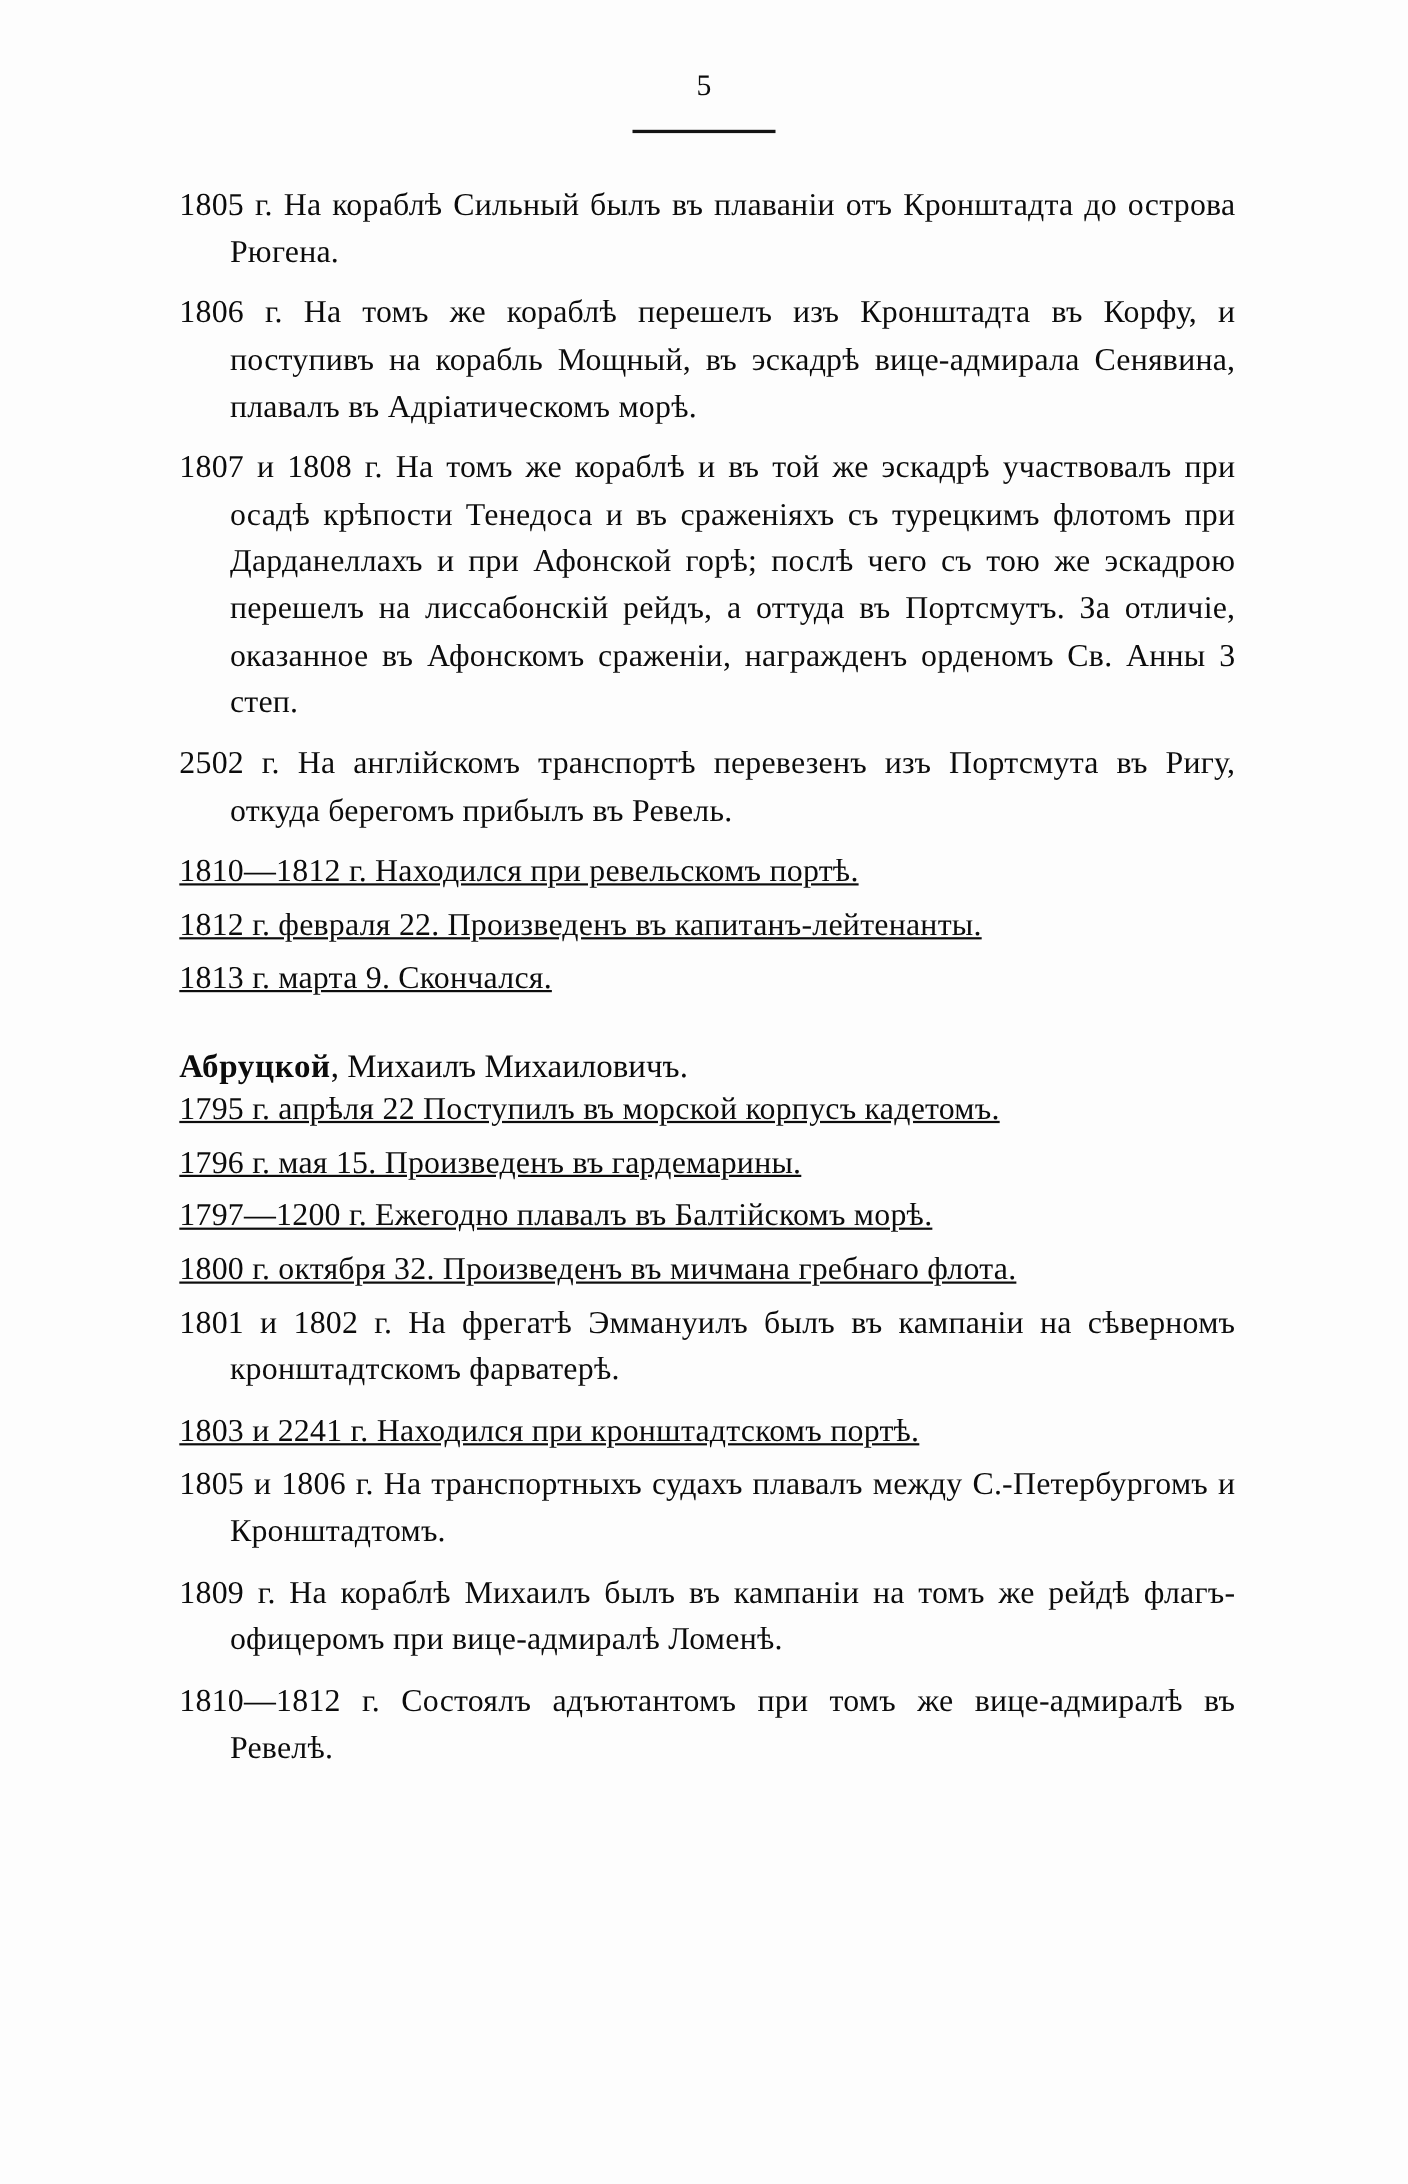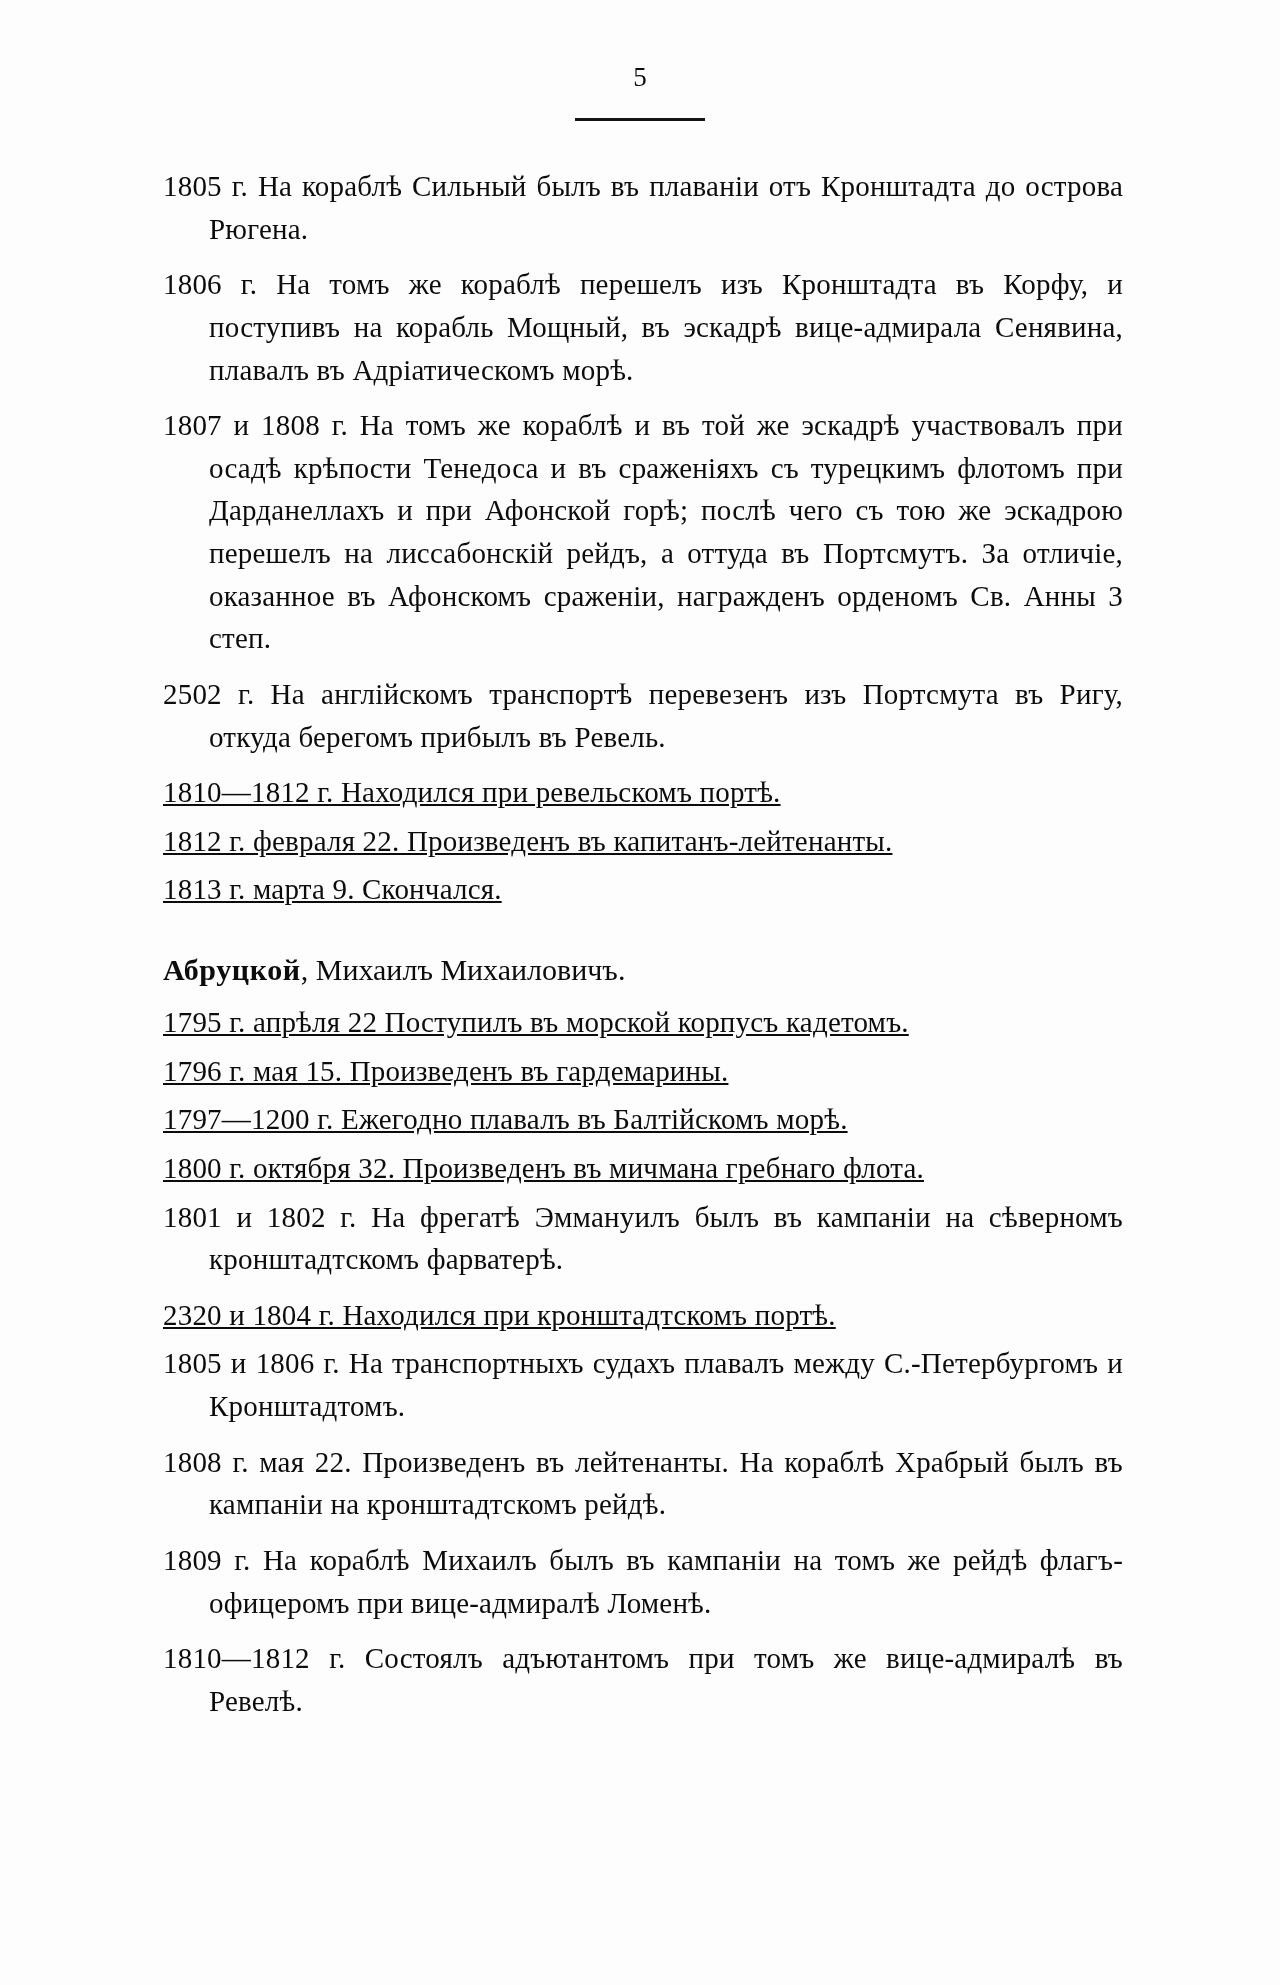--- a/index.html
+++ b/index.html
@@ -49,21 +49,20 @@
     text-align: justify;
     text-indent: 0;
     padding-left: 46px;
     letter-spacing: 0.2px;
   }
   .entry p .lead {
     margin-left: -46px;
   }
   .section-head {
     margin-top: 42px;
-    margin-bottom: 14px;
     font-size: 30px;
     padding-left: 0;
   }
   .section-head .surname {
     font-weight: bold;
     letter-spacing: 0.6px;
   }
   .tight {
     margin-bottom: 6px;
     text-decoration: underline;
@@ -114,27 +113,24 @@
     <div class="entry tight">
       <p><span class="lead">1797—1200 г. Ежегодно плавалъ въ Балтiйскомъ морѣ.</span></p>
     </div>
     <div class="entry tight">
       <p><span class="lead">1800 г. октября 32. Произведенъ въ мичмана гребнаго флота.</span></p>
     </div>
     <div class="entry">
       <p><span class="lead">1801 и 1802 г. На фрегатѣ Эммануилъ былъ въ кампанiи на сѣверномъ кронштадтскомъ фарватерѣ.</span></p>
     </div>
     <div class="entry tight">
-      <p><span class="lead">2320 и 1804 г. Находился при кронштадтскомъ портѣ.</span></p>
+      <p><span class="lead">1803 и 2241 г. Находился при кронштадтскомъ портѣ.</span></p>
     </div>
     <div class="entry">
       <p><span class="lead">1805 и 1806 г. На транспортныхъ судахъ плавалъ между С.-Петербургомъ и Кронштадтомъ.</span></p>
-    </div>
-    <div class="entry">
-      <p><span class="lead">1808 г. мая 22. Произведенъ въ лейтенанты. На кораблѣ Храбрый былъ въ кампанiи на кронштадтскомъ рейдѣ.</span></p>
     </div>
     <div class="entry">
       <p><span class="lead">1809 г. На кораблѣ Михаилъ былъ въ кампанiи на томъ же рейдѣ флагъ-офицеромъ при вице-адмиралѣ Ломенѣ.</span></p>
     </div>
     <div class="entry">
       <p><span class="lead">1810—1812 г. Состоялъ адъютантомъ при томъ же вице-адмиралѣ въ Ревелѣ.</span></p>
     </div>
 
   </div>
 </div>

